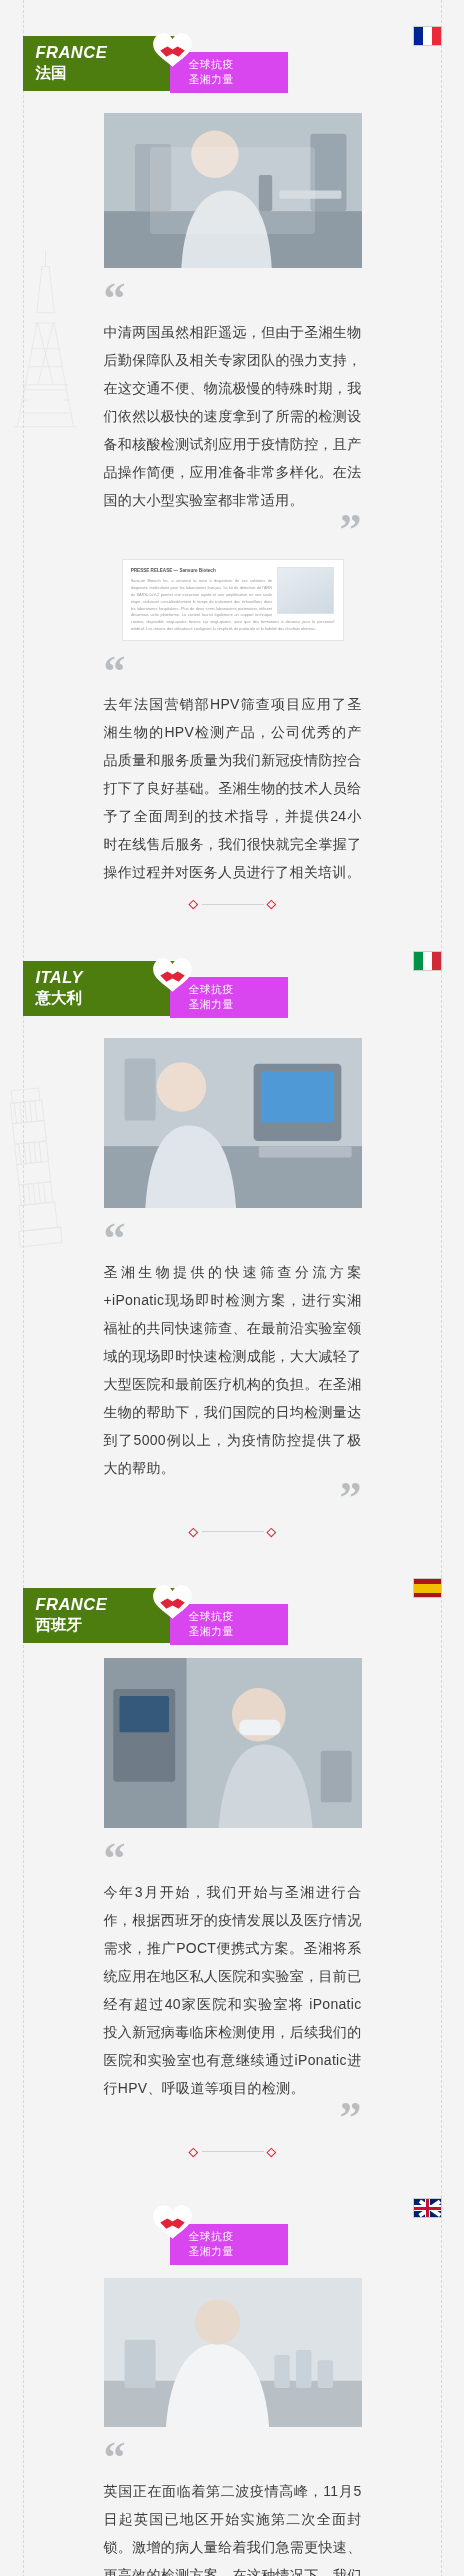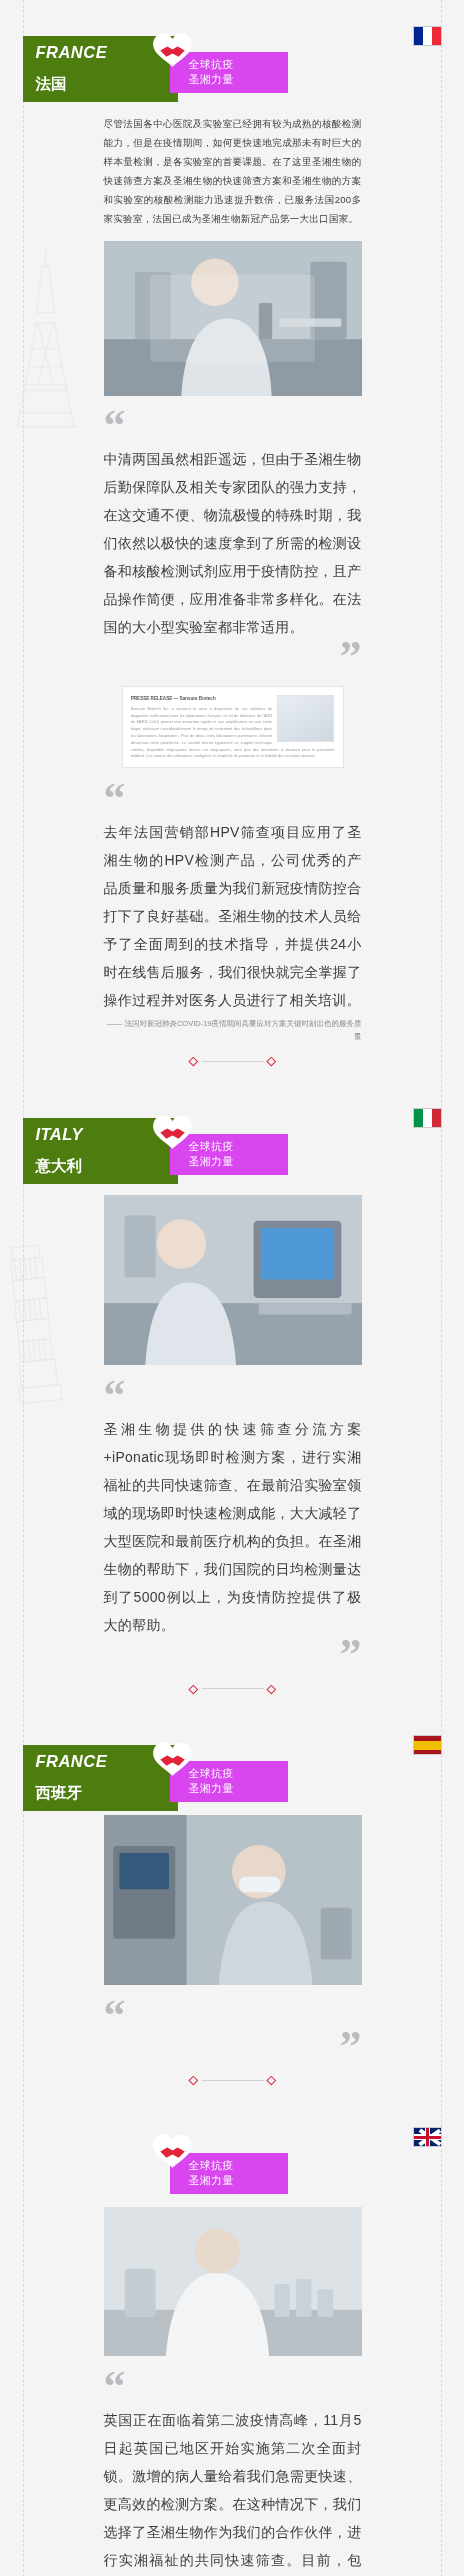--- a/index.html
+++ b/index.html
@@ -50,21 +50,21 @@
     font-size: 16.5px;
     font-weight: bold;
     letter-spacing: 0.5px;
     line-height: 1.05;
     font-style: italic;
   }
   .country .cn {
     font-size: 15.5px;
     font-weight: bold;
     line-height: 1.25;
-    margin-top: 12px;
+    margin-top: 1px;
   }
   .hdr .flag {
     position: absolute;
     right: 23px; top: 2.1px;
     width: 29px; height: 19.6px;
     border: 0.5px solid #ccc;
     overflow: hidden;
   }
   .flag-fr { display: flex; }
   .flag-fr i { flex: 1; }
@@ -269,21 +269,20 @@
       </div>
       <div class="handshake">
         <svg width="47" height="39" viewBox="0 0 92 76">
           <path d="M46 70 C28 54 8 44 8 26 C8 12 18 4 28 4 C36 4 43 9 46 16 C49 9 56 4 64 4 C74 4 84 12 84 26 C84 44 64 54 46 70 Z" fill="#ffffff"></path>
           <path d="M22 38 L36 30 L46 36 L56 30 L70 38 L58 50 L46 44 L34 50 Z" fill="#e2243b"></path>
           <path d="M30 34 L44 42 M48 42 L62 34" stroke="#e2243b" stroke-width="3" fill="none"></path>
         </svg>
       </div>
     </div>
 
-    <div class="txt">尽管法国各中心医院及实验室已经拥有较为成熟的核酸检测能力，但是在疫情期间，如何更快速地完成那未有时巨大的样本量检测，是各实验室的首要课题。在了这里圣湘生物的快速筛查方案及圣湘生物的快速筛查方案和圣湘生物的方案和实验室的核酸检测能力迅速提升数倍，已服务法国200多家实验室，法国已成为圣湘生物新冠产品第一大出口国家。</div>
 
     <div class="imgbox photo-lab" style="width:258px;height:155px;margin-top:12.4px;">
       <div class="ph">
         <svg width="258" height="155" viewBox="0 0 500 300" preserveAspectRatio="none">
           <rect x="0" y="0" width="500" height="300" fill="#b9c4cb"></rect>
           <rect x="0" y="190" width="500" height="110" fill="#8e9aa4"></rect>
           <circle cx="215" cy="80" r="46" fill="#e9ddd2"></circle>
           <path d="M150 300 C155 200 190 150 240 150 C290 150 320 205 325 300 Z" fill="#dfe4e8"></path>
           <rect x="60" y="60" width="70" height="130" rx="6" fill="#a7b2ba"></rect>
           <rect x="400" y="40" width="70" height="150" rx="6" fill="#9aa6af"></rect>
@@ -301,21 +300,20 @@
 
     <div class="docbox">
       <div class="docimg"></div>
       <div class="doctitle">PRESSE RELEASE — Sansure Biotech</div>
       <div>Sansure Biotech Inc. a annoncé la mise à disposition de ses solutions de diagnostic moléculaire pour les laboratoires français. Le kit de détection de l'ARN du SARS-CoV-2 permet une extraction rapide et une amplification en une seule étape, réduisant considérablement le temps de traitement des échantillons dans les laboratoires hospitaliers. Plus de deux cents laboratoires partenaires utilisent désormais cette plateforme. La société fournit également un support technique continu, disponible vingt-quatre heures sur vingt-quatre, ainsi que des formations à distance pour le personnel médical. Les retours des utilisateurs soulignent la simplicité du protocole et la fiabilité des résultats obtenus.</div>
     </div>
 
     <div class="quote-wrap">
       <div class="qmark">“</div>
       <div class="qtext">去年法国营销部HPV筛查项目应用了圣湘生物的HPV检测产品，公司优秀的产品质量和服务质量为我们新冠疫情防控合打下了良好基础。圣湘生物的技术人员给予了全面周到的技术指导，并提供24小时在线售后服务，我们很快就完全掌握了操作过程并对医务人员进行了相关培训。</div>
-      <div class="source">—— 法国对新冠肺炎COVID-19疫情期间高要应对方案关键时刻出色的服务质量</div>
     </div>
 
     <div class="divider"></div>
   </div>
 
   <div class="section">
     <div class="landmark" style="left:3.1px; top:129px;">
       <svg width="77" height="170" viewBox="0 0 150 330">
         <g stroke="#d9dcdf" stroke-width="2" fill="none" transform="rotate(-6 75 330)">
           <rect x="48" y="20" width="54" height="24"></rect>
@@ -419,20 +417,21 @@
           <circle cx="300" cy="110" r="52" fill="#e7d8cb"></circle>
           <path d="M222 330 C232 215 265 168 312 168 C362 168 395 218 404 330 Z" fill="#cfd7dd"></path>
           <rect x="262" y="120" width="80" height="30" rx="12" fill="#eef2f5"></rect>
           <rect x="420" y="180" width="60" height="100" rx="5" fill="#9ea9b2"></rect>
         </svg>
       </div>
     </div>
 
     <div class="quote-wrap">
       <div class="qmark">“</div>
+      <div class="qtext">今年3月开始，我们开始与圣湘进行合作，根据西班牙的疫情发展以及医疗情况需求，推广POCT便携式方案。圣湘将系统应用在地区私人医院和实验室，目前已经有超过40家医院和实验室将 iPonatic投入新冠病毒临床检测使用，后续我们的医院和实验室也有意继续通过iPonatic进行HPV、呼吸道等项目的检测。</div>
       <div class="qmark close">”</div>
     </div>
 
     <div class="divider"></div>
   </div>
 
   <div class="section">
     <div class="hdr">
       <div class="flag">
         <div class="flag-uk" style="width:100%;height:100%;">

